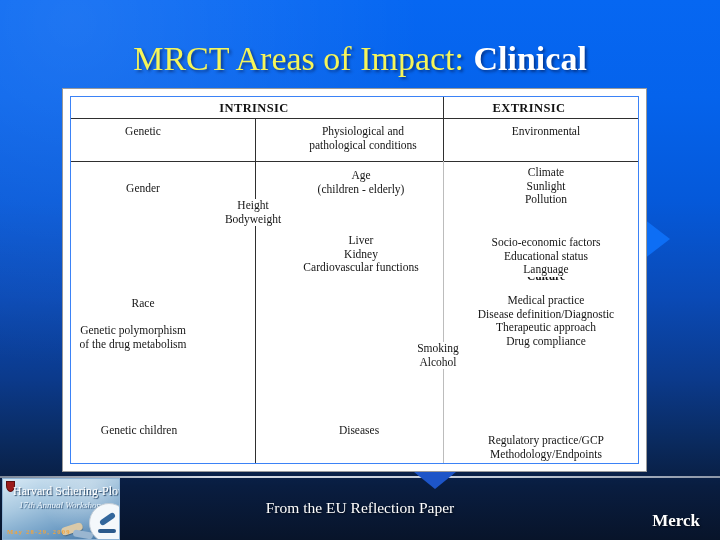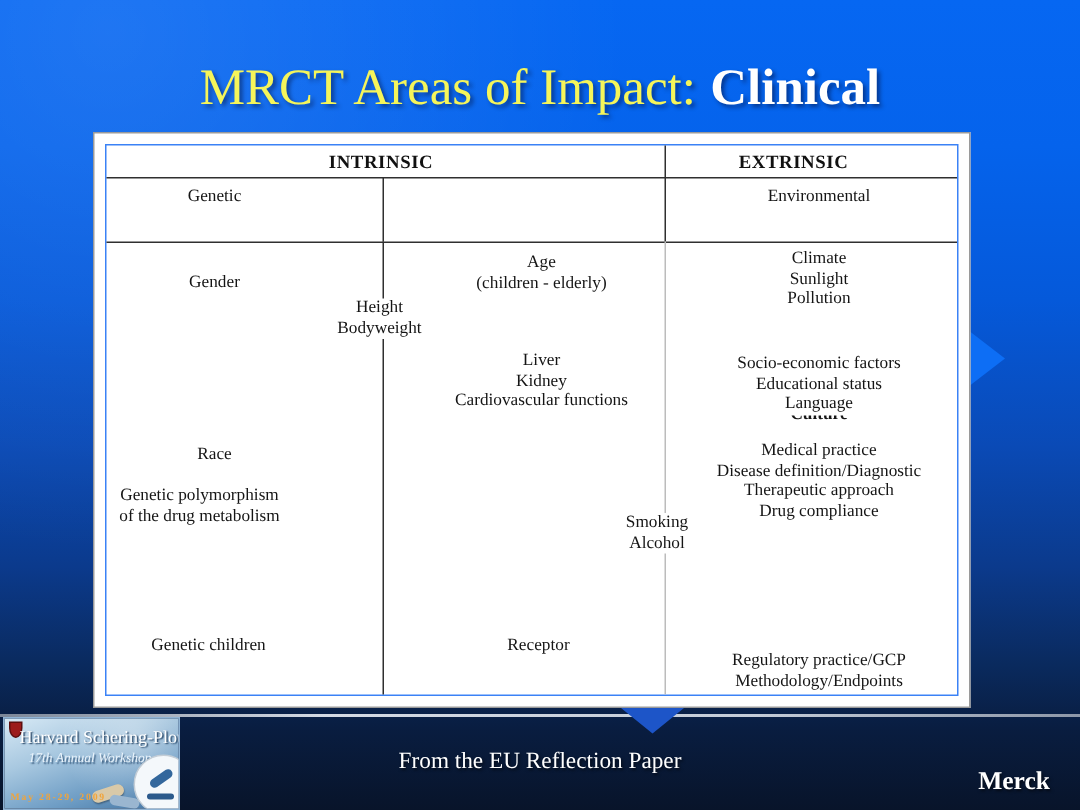--- a/index.html
+++ b/index.html
@@ -87,31 +87,32 @@
       <div class="vl" style="left:372px; top:0; height:21px;"></div>
       <div class="vl" style="left:184px; top:21px; height:43px;"></div>
       <div class="vl" style="left:372px; top:21px; height:43px;"></div>
       <div class="vl" style="left:184px; top:64px; height:302px;"></div>
       <div class="vl light" style="left:372px; top:64px; height:302px;"></div>
 
       <div class="thead" style="left:183px; top:4px;">INTRINSIC</div>
       <div class="thead" style="left:458px; top:4px;">EXTRINSIC</div>
 
       <div class="tb" style="left:72px; top:28px;">Genetic</div>
+      <div class="tb" style="left:292px; top:28px;">Physiological and<br>pathological conditions</div>
       <div class="tb" style="left:475px; top:28px;">Environmental</div>
 
       <div class="tb" style="left:72px; top:85px;">Gender</div>
       <div class="tb" style="left:182px; top:102px;">Height<br>Bodyweight</div>
       <div class="tb" style="left:290px; top:72px;">Age<br>(children - elderly)</div>
       <div class="tb" style="left:290px; top:137px;">Liver<br>Kidney<br>Cardiovascular functions</div>
       <div class="tb" style="left:72px; top:200px;">Race</div>
       <div class="tb" style="left:62px; top:227px;">Genetic polymorphism<br>of the drug metabolism</div>
       <div class="tb" style="left:367px; top:245px;">Smoking<br>Alcohol</div>
       <div class="tb" style="left:68px; top:327px;">Genetic children</div>
-      <div class="tb" style="left:288px; top:327px;">Receptor</div>
+      <div class="tb" style="left:288px; top:327px;">Diseases</div>
       <div class="tb" style="left:475px; top:69px;">Climate<br>Sunlight<br>Pollution</div>
       <div class="tb bold" style="left:475px; top:125px;">Culture</div>
       <div class="tb" style="left:475px; top:139px;">Socio-economic factors<br>Educational status<br>Language</div>
       <div class="tb" style="left:475px; top:197px;">Medical practice<br>Disease definition/Diagnostic<br>Therapeutic approach<br>Drug compliance</div>
       <div class="tb" style="left:475px; top:337px;">Regulatory practice/GCP<br>Methodology/Endpoints</div>
     </div>
   </div>
 
   <div class="source-note">From the EU Reflection Paper</div>
   <div class="brand">Merck</div>

